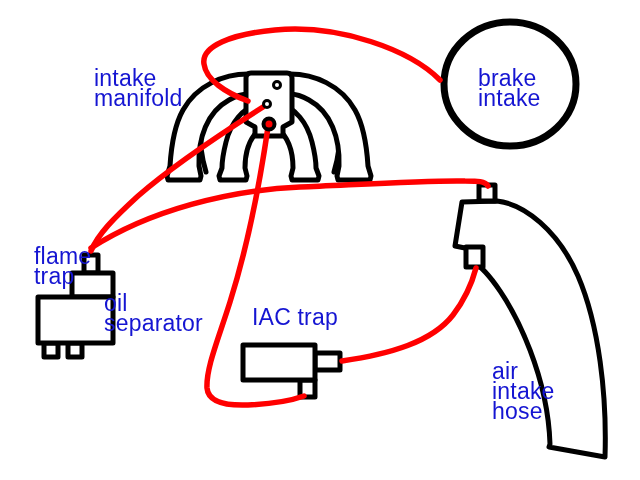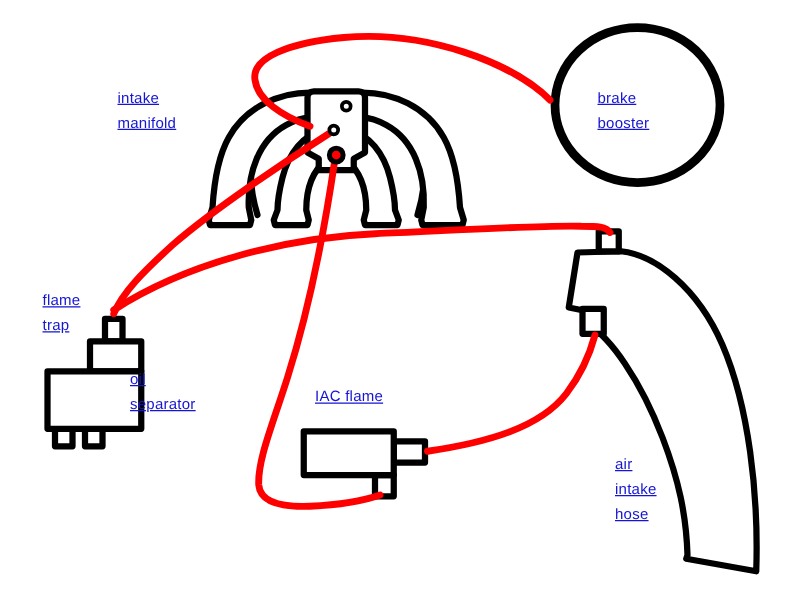--- a/index.html
+++ b/index.html
@@ -5,25 +5,24 @@
   html,body{margin:0;padding:0;}
   body{
     width:640px;height:480px;position:relative;overflow:hidden;
     background:#ffffff;
     font-family:"Liberation Sans", sans-serif;
   }
   #diagram-canvas{position:absolute;left:0;top:0;}
   .label{
     position:absolute;
     color:#1515d2;
-    font-size:12px;
+    font-size:23px;
     line-height:20px;
     letter-spacing:0.2px;
     white-space:pre-line;
-    text-decoration:underline;
   }
 </style>
 </head>
 <body>
 
 <svg id="diagram-canvas" width="640" height="480" viewBox="0 0 640 480">
 
   <g stroke="#000000" stroke-width="5" fill="#ffffff" stroke-linejoin="round" stroke-linecap="round">
 
     <ellipse cx="510" cy="84" rx="66" ry="62" stroke-width="7"></ellipse>
@@ -77,25 +76,25 @@
     <circle cx="277" cy="85" r="3.5"></circle>
     <circle cx="267" cy="104" r="3.5"></circle>
     <circle cx="269" cy="124" r="5.5" fill="#ff0000" stroke-width="4"></circle>
   </g>
 </svg>
 
 <div class="label" style="left:94px;top:68px">intake
 manifold</div>
 
 <div class="label" style="left:478px;top:68px">brake
-booster</div>
+intake</div>
 
-<div class="label" style="left:34px;top:230px">flame
+<div class="label" style="left:34px;top:246px">flame
 trap</div>
 
 <div class="label" style="left:104px;top:293px">oil
 separator</div>
 
-<div class="label" style="left:252px;top:307px">IAC flame</div>
+<div class="label" style="left:252px;top:307px">IAC trap</div>
 
 <div class="label" style="left:492px;top:361px">air
 intake
 hose</div>
 
 </body></html>

